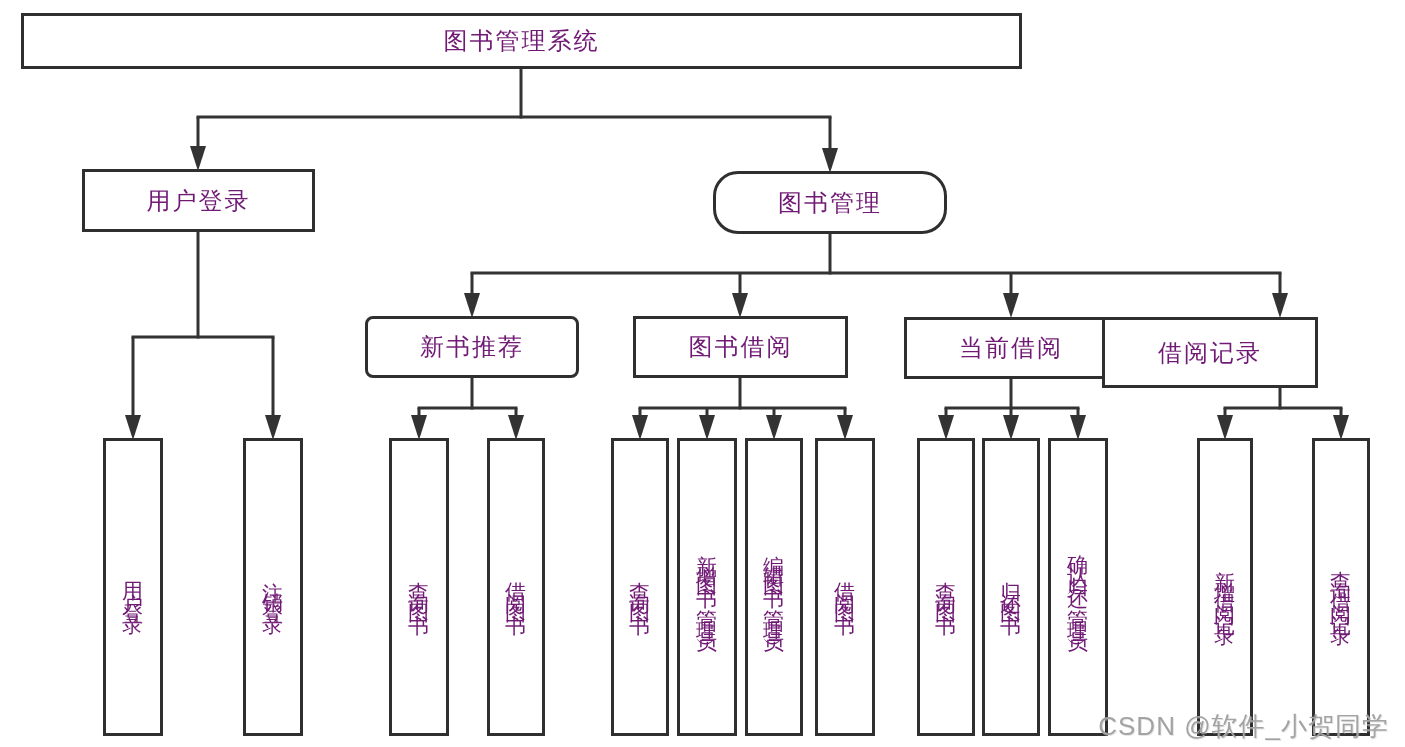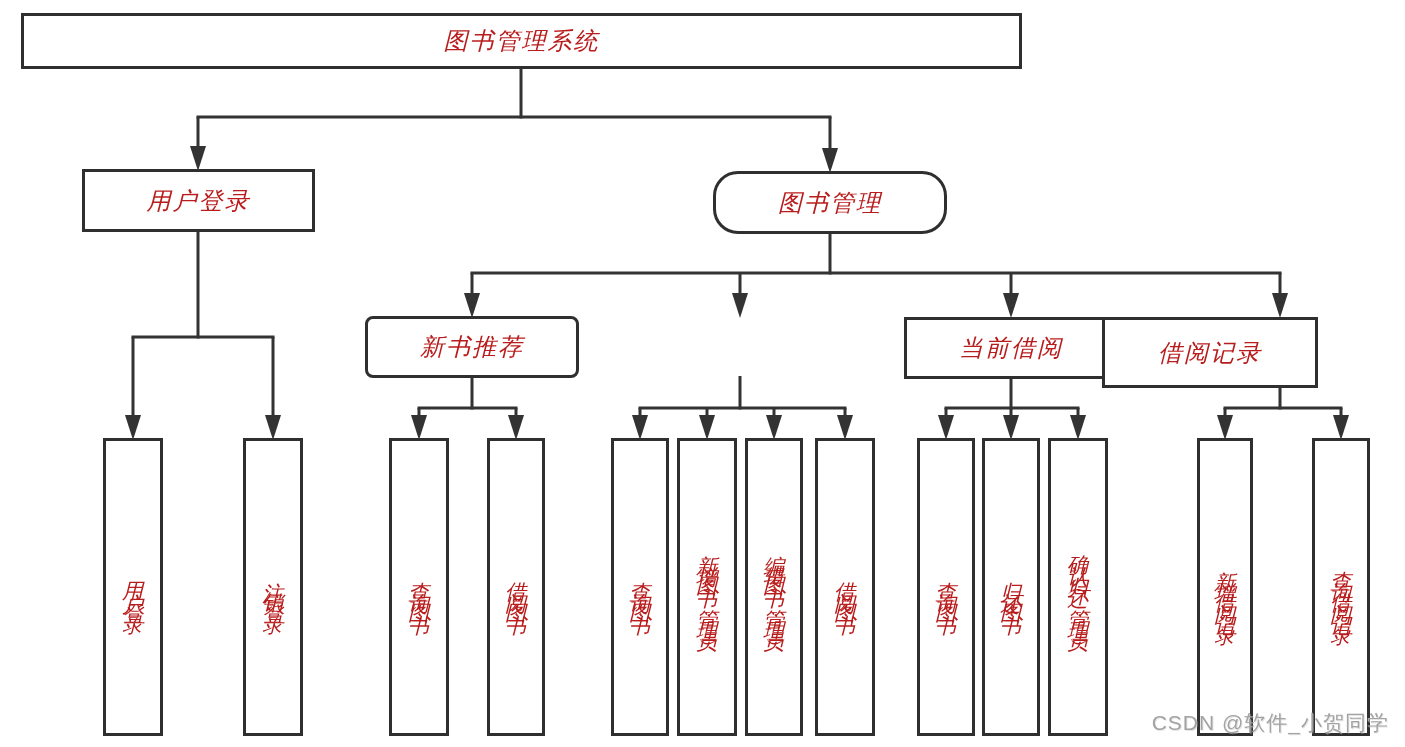--- a/index.html
+++ b/index.html
@@ -16,40 +16,39 @@
     left: 0; top: 0;
     width: 1405px; height: 747px;
   }
   svg.connectors line { stroke: #333333; stroke-width: 3; }
   svg.connectors polygon { fill: #333333; stroke: none; }
   .box {
     position: absolute;
     box-sizing: border-box;
     background: #ffffff;
     border: 3px solid #2f2f2f;
-    color: #b91c1c;
+    color: #701a75;
     display: flex;
     align-items: center;
     justify-content: center;
     text-align: left;
-    font-style: italic;
   }
   .h-label { font-size: 24px; letter-spacing: 2px; white-space: nowrap; }
   .v-label {
     writing-mode: vertical-rl;
     text-orientation: mixed;
     font-size: 21px;
     letter-spacing: 11px;
     line-height: 1;
   }
   .watermark {
     position: absolute;
     top: 709px;
     right: 16px;
-    font-size: 21px;
+    font-size: 26px;
     letter-spacing: 1px;
     color: #a3a3a3;
     text-shadow: 1px 1px 0 rgba(200,200,200,0.45);
     white-space: nowrap;
   }
 </style>
 </head>
 <body>
 
 <div class="canvas">
@@ -129,20 +128,21 @@
       <polygon points="1333,415 1349,415 1341,440"></polygon>
     </g>
   </svg>
 
   <div class="box h-label" style="left:21px; top:13px; width:1001px; height:56px;">图书管理系统</div>
 
   <div class="box h-label" style="left:82px; top:169px; width:233px; height:63px;">用户登录</div>
   <div class="box h-label" style="left:713px; top:171px; width:234px; height:63px;border-radius:25px;">图书管理</div>
 
   <div class="box h-label" style="left:365px; top:316px; width:214px; height:62px;border-radius:8px;">新书推荐</div>
+  <div class="box h-label" style="left:633px; top:316px; width:215px; height:62px;">图书借阅</div>
   <div class="box h-label" style="left:904px; top:317px; width:214px; height:62px;">当前借阅</div>
   <div class="box h-label" style="left:1102px; top:317px; width:216px; height:71px;">借阅记录</div>
 
   <div class="box v-label" style="left:103px; top:438px; width:60px; height:298px;">用户登录</div>
   <div class="box v-label" style="left:243px; top:438px; width:60px; height:298px;">注销登录</div>
 
   <div class="box v-label" style="left:389px; top:438px; width:60px; height:298px;">查询图书</div>
   <div class="box v-label" style="left:487px; top:438px; width:58px; height:298px;">借阅图书</div>
 
   <div class="box v-label" style="left:611px; top:438px; width:58px; height:298px;">查询图书</div>

